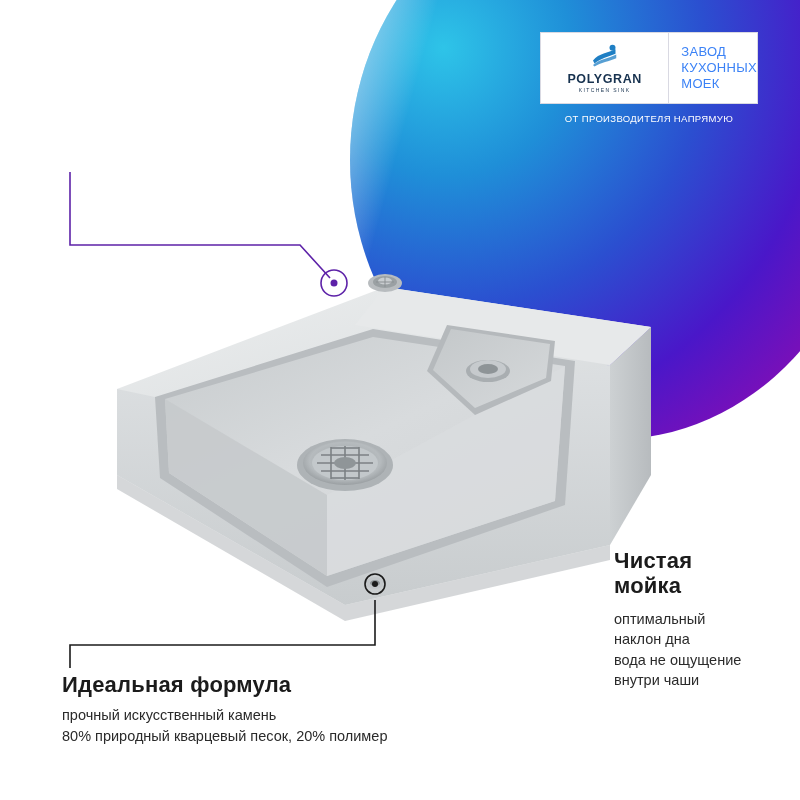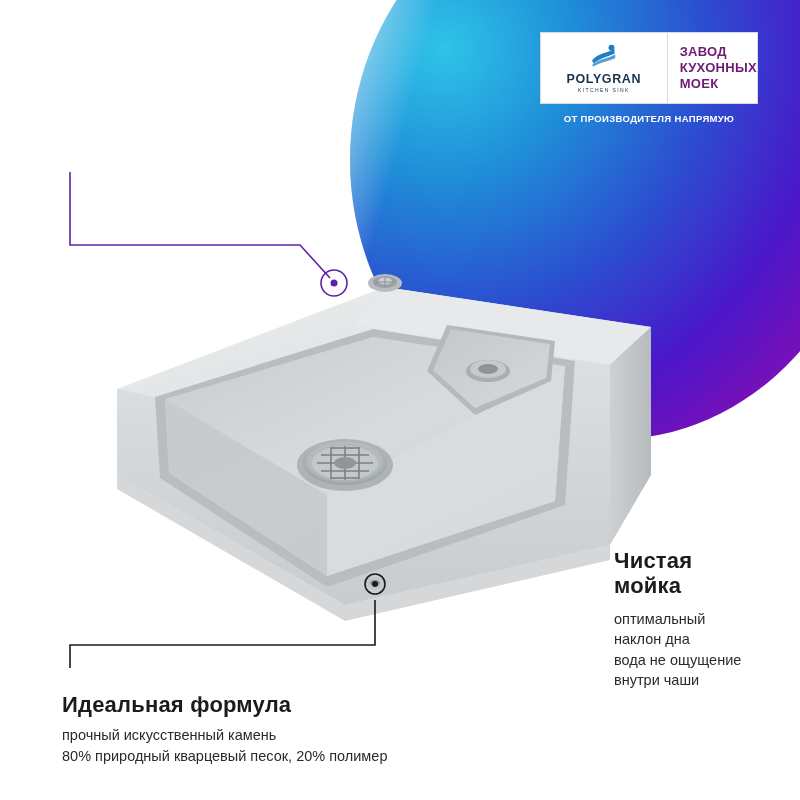--- a/index.html
+++ b/index.html
@@ -87,33 +87,33 @@
     flex: 1;
     display: flex;
     flex-direction: column;
     align-items: flex-start;
     justify-content: center;
     padding-left: 12px;
     box-sizing: border-box;
   }
   .logo-right span {
     font-size: 13px;
-    font-weight: bold;
-    color: #701a75;
+    font-weight: normal;
+    color: #3b82f6;
     line-height: 1.22;
     letter-spacing: 0.3px;
   }
   .logo-caption {
     position: absolute;
     left: 540px;
     top: 113px;
     width: 218px;
     text-align: center;
     font-size: 9.5px;
-    font-weight: bold;
+    font-weight: normal;
     letter-spacing: 0.35px;
     color: #ffffff;
   }
 
   
   .txt-block { position: absolute; }
 
   .heading-purple {
     color: #5d22a8;
     font-weight: bold;
@@ -133,21 +133,21 @@
     font-size: 14.5px;
     line-height: 1.42;
   }
 
   #block-quartz { left: 62px; top: 42px; width: 360px; }
   #block-quartz .body-text { margin-top: 10px; }
 
   #block-clean { left: 598px; top: 548px; width: 200px; margin-left: 16px; }
   #block-clean .body-text { margin-top: 10px; }
 
-  #block-formula { left: 62px; top: 672px; width: 500px; margin-top: 20px; }
+  #block-formula { left: 62px; top: 672px; width: 500px; }
   #block-formula .body-text { margin-top: 8px; }
 
   
   .leader { position: absolute; left: 0; top: 0; width: 800px; height: 800px; pointer-events: none; }
 
   
   .sink { position: absolute; left: 55px; top: 175px; width: 620px; height: 470px; }
 </style>
 </head>
 <body>

